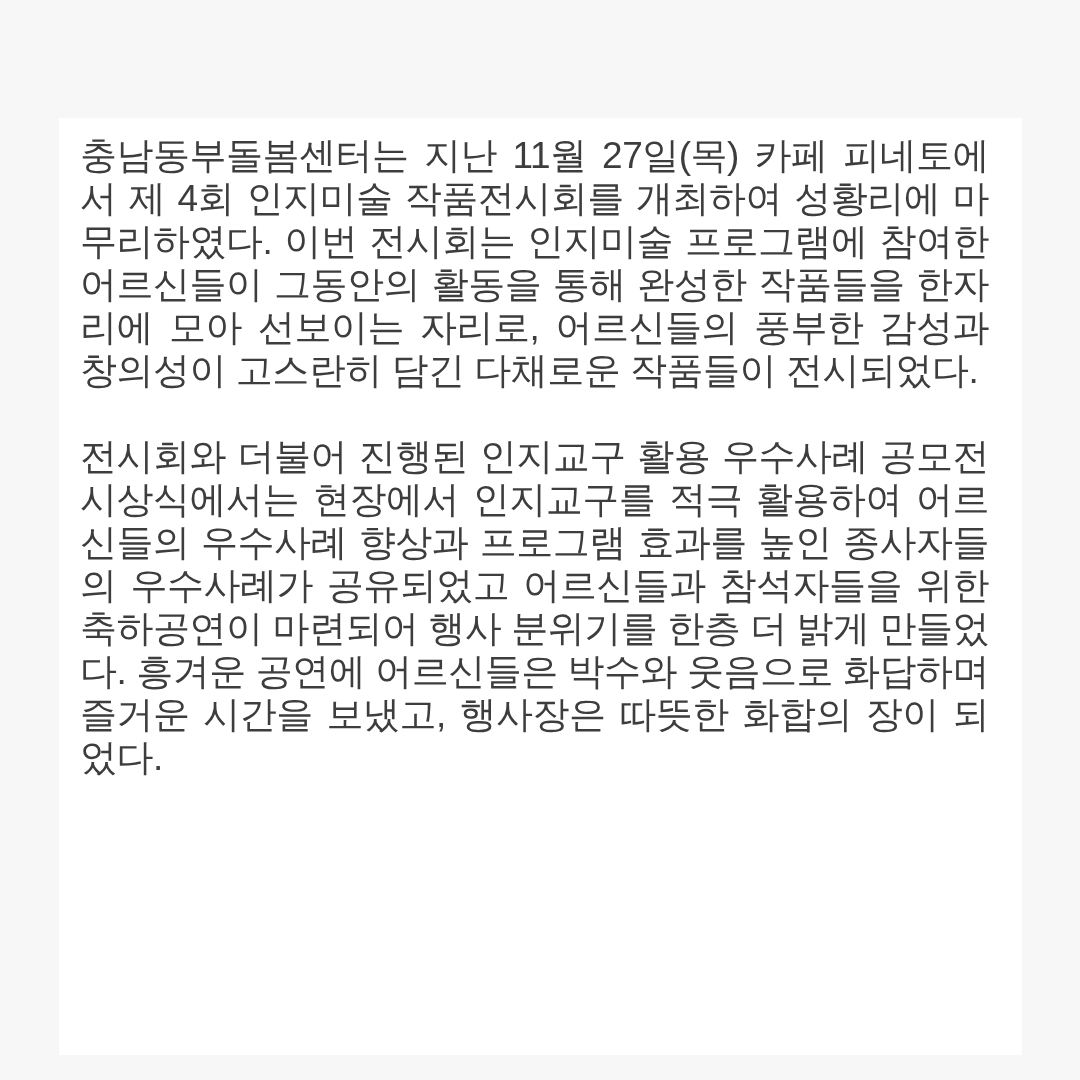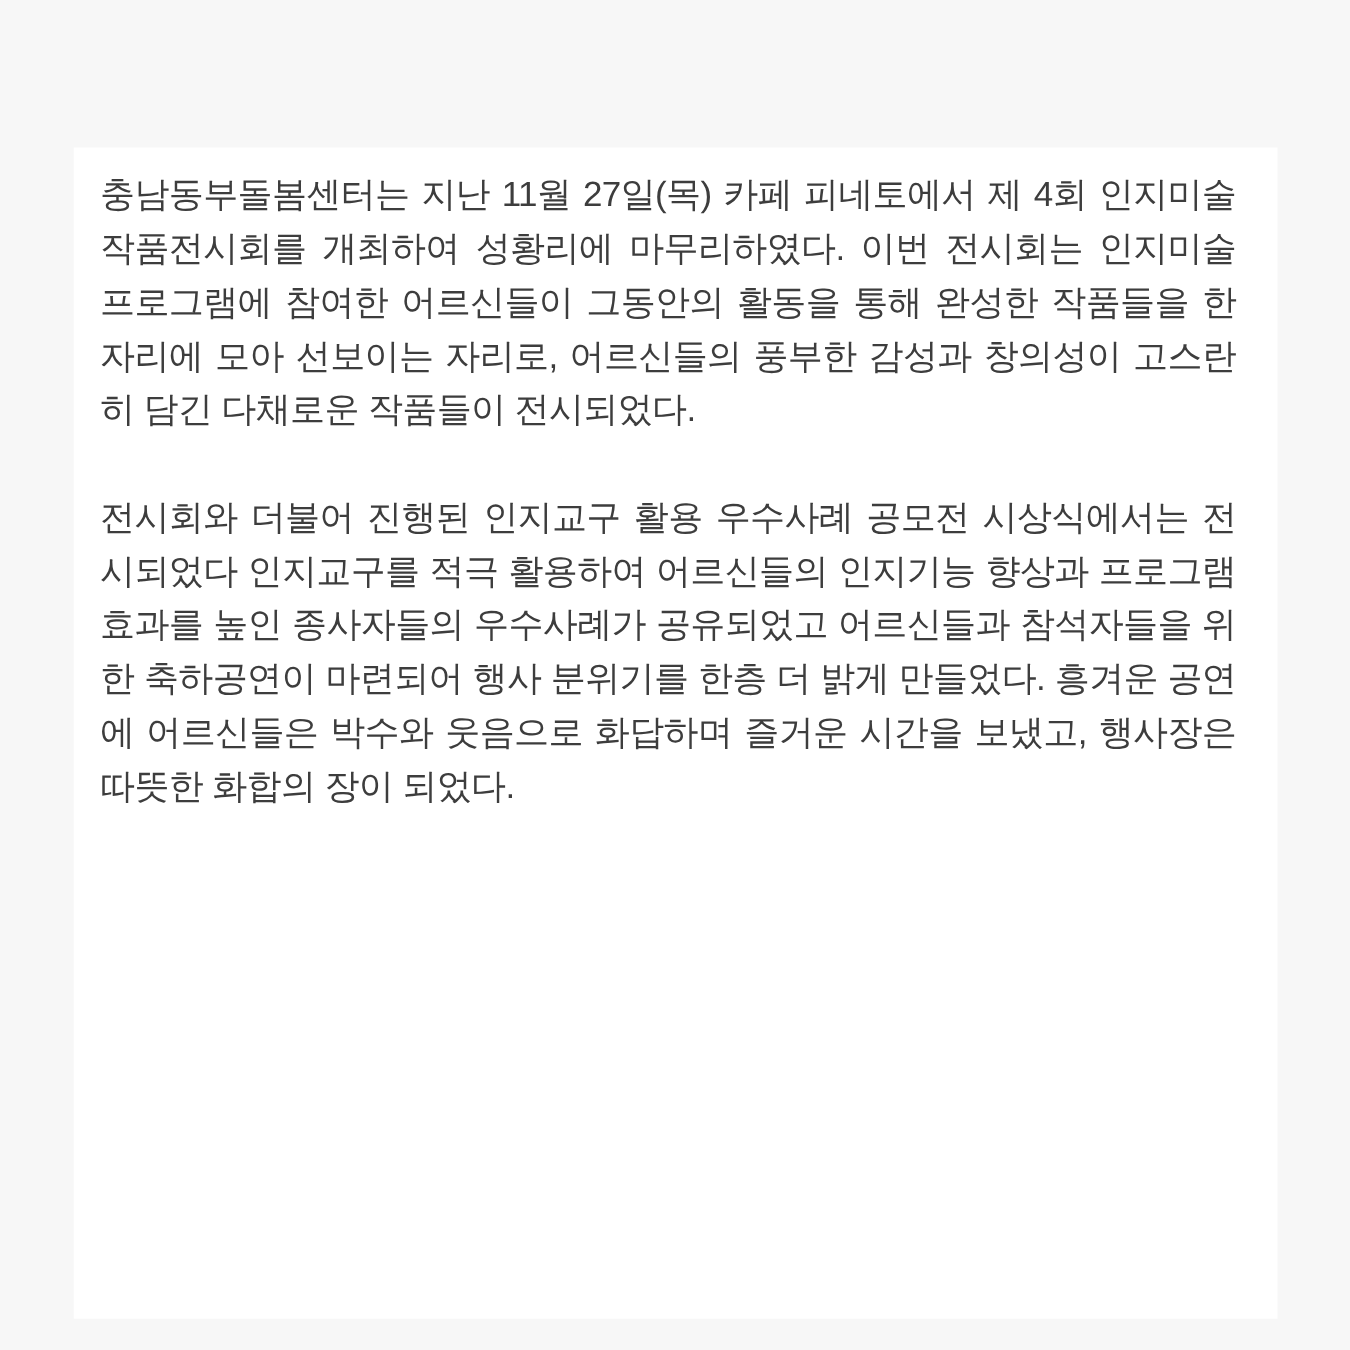--- a/index.html
+++ b/index.html
@@ -19,33 +19,33 @@
     left: 59px;
     top: 118px;
     width: 963px;
     height: 937px;
     background: #ffffff;
     box-sizing: border-box;
     padding: 16px 17px 0 21px;
   }
   .article-body p {
     margin: 0 16px 43px 0;
-    font-size: 28px;
+    font-size: 37px;
     line-height: 43px;
     font-weight: 300;
     color: #3d3d3d;
     letter-spacing: -0.5px;
     text-align: justify;
     word-break: break-all;
   }
   .article-body p:last-child {
     margin-bottom: 0;
   }
 </style>
 </head>
 <body>
 
 <div class="article-card">
   <div class="article-body">
     <p>충남동부돌봄센터는 지난 11월 27일(목) 카페 피네토에서 제 4회 인지미술 작품전시회를 개최하여 성황리에 마무리하였다. 이번 전시회는 인지미술 프로그램에 참여한 어르신들이 그동안의 활동을 통해 완성한 작품들을 한자리에 모아 선보이는 자리로, 어르신들의 풍부한 감성과 창의성이 고스란히 담긴 다채로운 작품들이 전시되었다.</p>
-    <p>전시회와 더불어 진행된 인지교구 활용 우수사례 공모전 시상식에서는 전시되었다 인지교구를 적극 활용하여 어르신들의 인지기능 향상과 프로그램 효과를 높인 종사자들의 우수사례가 공유되었고 어르신들과 참석자들을 위한 축하공연이 마련되어 행사 분위기를 한층 더 밝게 만들었다. 흥겨운 공연에 어르신들은 박수와 웃음으로 화답하며 즐거운 시간을 보냈고, 행사장은 따뜻한 화합의 장이 되었다.</p>
+    <p>전시회와 더불어 진행된 인지교구 활용 우수사례 공모전 시상식에서는 현장에서 인지교구를 적극 활용하여 어르신들의 우수사례 향상과 프로그램 효과를 높인 종사자들의 우수사례가 공유되었고 어르신들과 참석자들을 위한 축하공연이 마련되어 행사 분위기를 한층 더 밝게 만들었다. 흥겨운 공연에 어르신들은 박수와 웃음으로 화답하며 즐거운 시간을 보냈고, 행사장은 따뜻한 화합의 장이 되었다.</p>
   </div>
 </div>
 
 </body></html>

